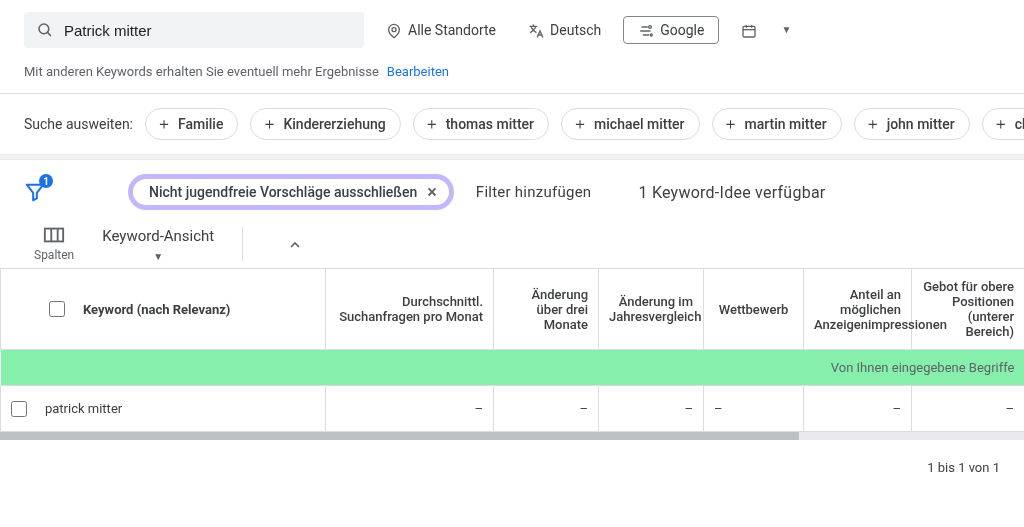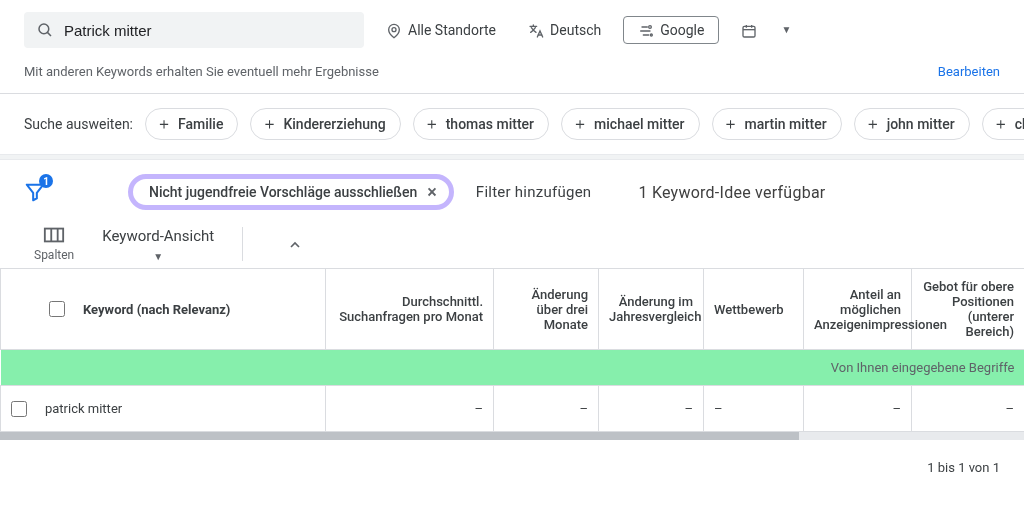--- a/index.html
+++ b/index.html
@@ -4,21 +4,21 @@
 <style>
   * { box-sizing: border-box; margin: 0; padding: 0; }
   body { font-family: Roboto, Arial, sans-serif; font-size: 14px; color: #3c4043; width: 1024px; height: 527px; overflow: hidden; background: #fff; }
   .topbar { display: flex; align-items: center; padding: 12px 24px 12px 24px; gap: 12px; }
   .searchbox { display: flex; align-items: center; background: #f1f3f4; border-radius: 4px; height: 36px; width: 340px; padding: 0 12px; gap: 10px; }
   .searchbox input { border: none; background: transparent; outline: none; font-size: 15px; flex: 1; color: #202124; }
   .target { display: flex; align-items: center; gap: 6px; font-size: 14px; color: #3c4043; padding: 6px 10px; border-radius: 4px; }
   .target-boxed { border: 1px solid #80868b; border-radius: 4px; height: 28px; padding: 0 14px; }
   .date { display: flex; align-items: center; gap: 8px; padding: 6px 10px; }
   .date-triangle { color: #5f6368; font-size: 10px; margin-left: 16px; }
-  .hint-row { display: flex; align-items: center; gap: 8px; font-size: 13px; color: #5f6368; padding: 4px 24px 14px; justify-content: space-between; }
+  .hint-row { display: flex; align-items: center; gap: 8px; font-size: 13px; color: #5f6368; padding: 4px 24px 14px; }
   .hint-row a { color: #1a73e8; text-decoration: none; cursor: pointer; }
   .divider { border-top: 1px solid #dadce0; }
   .expand-row { display: flex; align-items: center; gap: 12px; padding: 14px 20px 14px 24px; overflow: hidden; }
   .expand-label { color: #3c4043; font-size: 14px; white-space: nowrap; }
   .chip { display: flex; align-items: center; gap: 6px; border: 1px solid #dadce0; border-radius: 18px; height: 32px; padding: 0 14px 0 10px; font-size: 14px; font-weight: 500; color: #3c4043; background: #fff; white-space: nowrap; cursor: pointer; }
   .plus { font-size: 16px; font-weight: 400; color: #3c4043; line-height: 1; }
   .sep-thick { height: 6px; background: #f1f3f4; border-top: 1px solid #e8eaed; border-bottom: 1px solid #e8eaed; }
   .filter-row { display: flex; align-items: center; gap: 22px; padding: 14px 24px 10px; }
   .funnel { color: #1a73e8; position: relative; }
   .funnel-badge { position: absolute; top: -7px; right: -7px; width: 14px; height: 14px; border-radius: 50%; background: #1a73e8; color: #fff; font-size: 10px; font-weight: 700; display: flex; align-items: center; justify-content: center; }
@@ -198,21 +198,21 @@
     <tr>
       <th class="kw">
         <div class="kw-cell">
           <input type="checkbox" style="">
           <span>Keyword (nach Relevanz)</span>
         </div>
       </th>
       <th>Durchschnittl. Suchanfragen pro Monat</th>
       <th>Änderung über drei Monate</th>
       <th>Änderung im Jahresvergleich</th>
-      <th style="text-align:left">Wettbewerb</th>
+      <th style="text-align:center">Wettbewerb</th>
       <th>Anteil an möglichen Anzeigenimpressionen</th>
       <th>Gebot für obere Positionen (unterer Bereich)</th>
     </tr>
   </thead>
   <tbody>
     <tr class="section-row">
       <td colspan="7">Von Ihnen eingegebene Begriffe</td>
     </tr>
     <tr class="data-row">
       <td>

